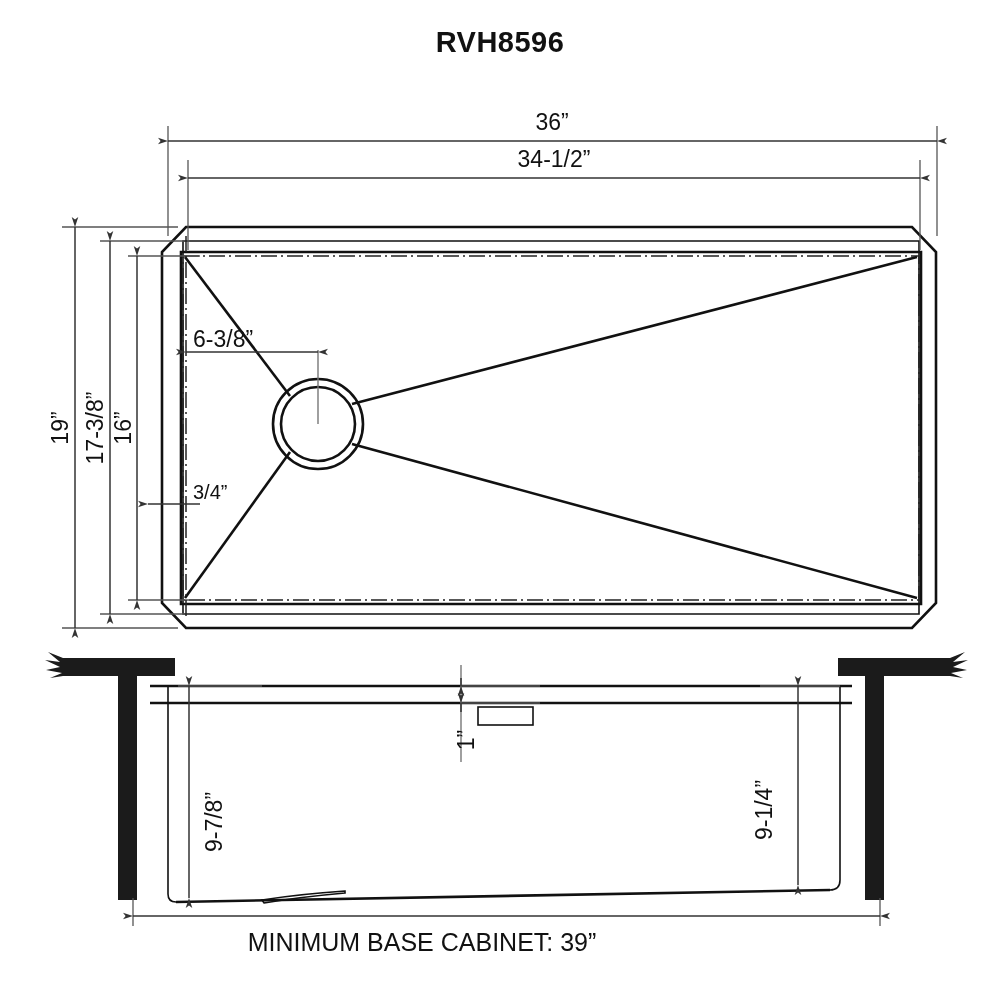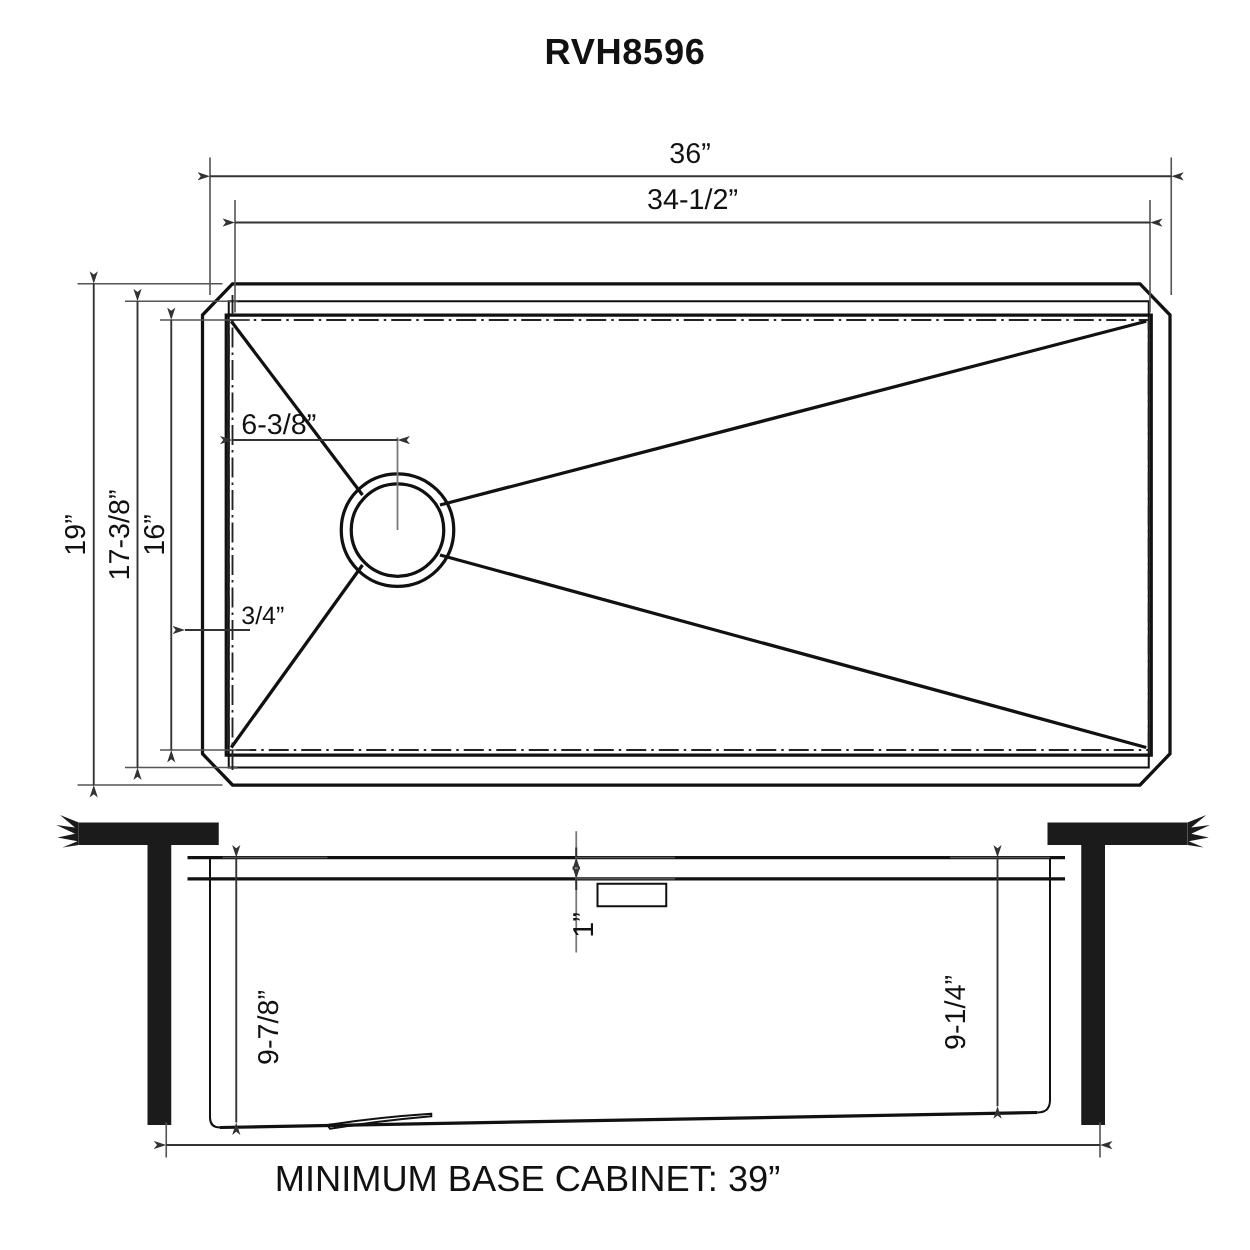--- a/index.html
+++ b/index.html
@@ -29,21 +29,21 @@
     font-weight: bold;
     letter-spacing: 0.5px;
     color: #111111;
   }
   #caption {
     position: absolute;
     top: 928px;
     left: 0;
     width: 844px;
     text-align: center;
-    font-size: 29px;
+    font-size: 25px;
     font-weight: normal;
     color: #111111;
   }
   svg#drawing {
     position: absolute;
     top: 0;
     left: 0;
     width: 1000px;
     height: 1000px;
   }

